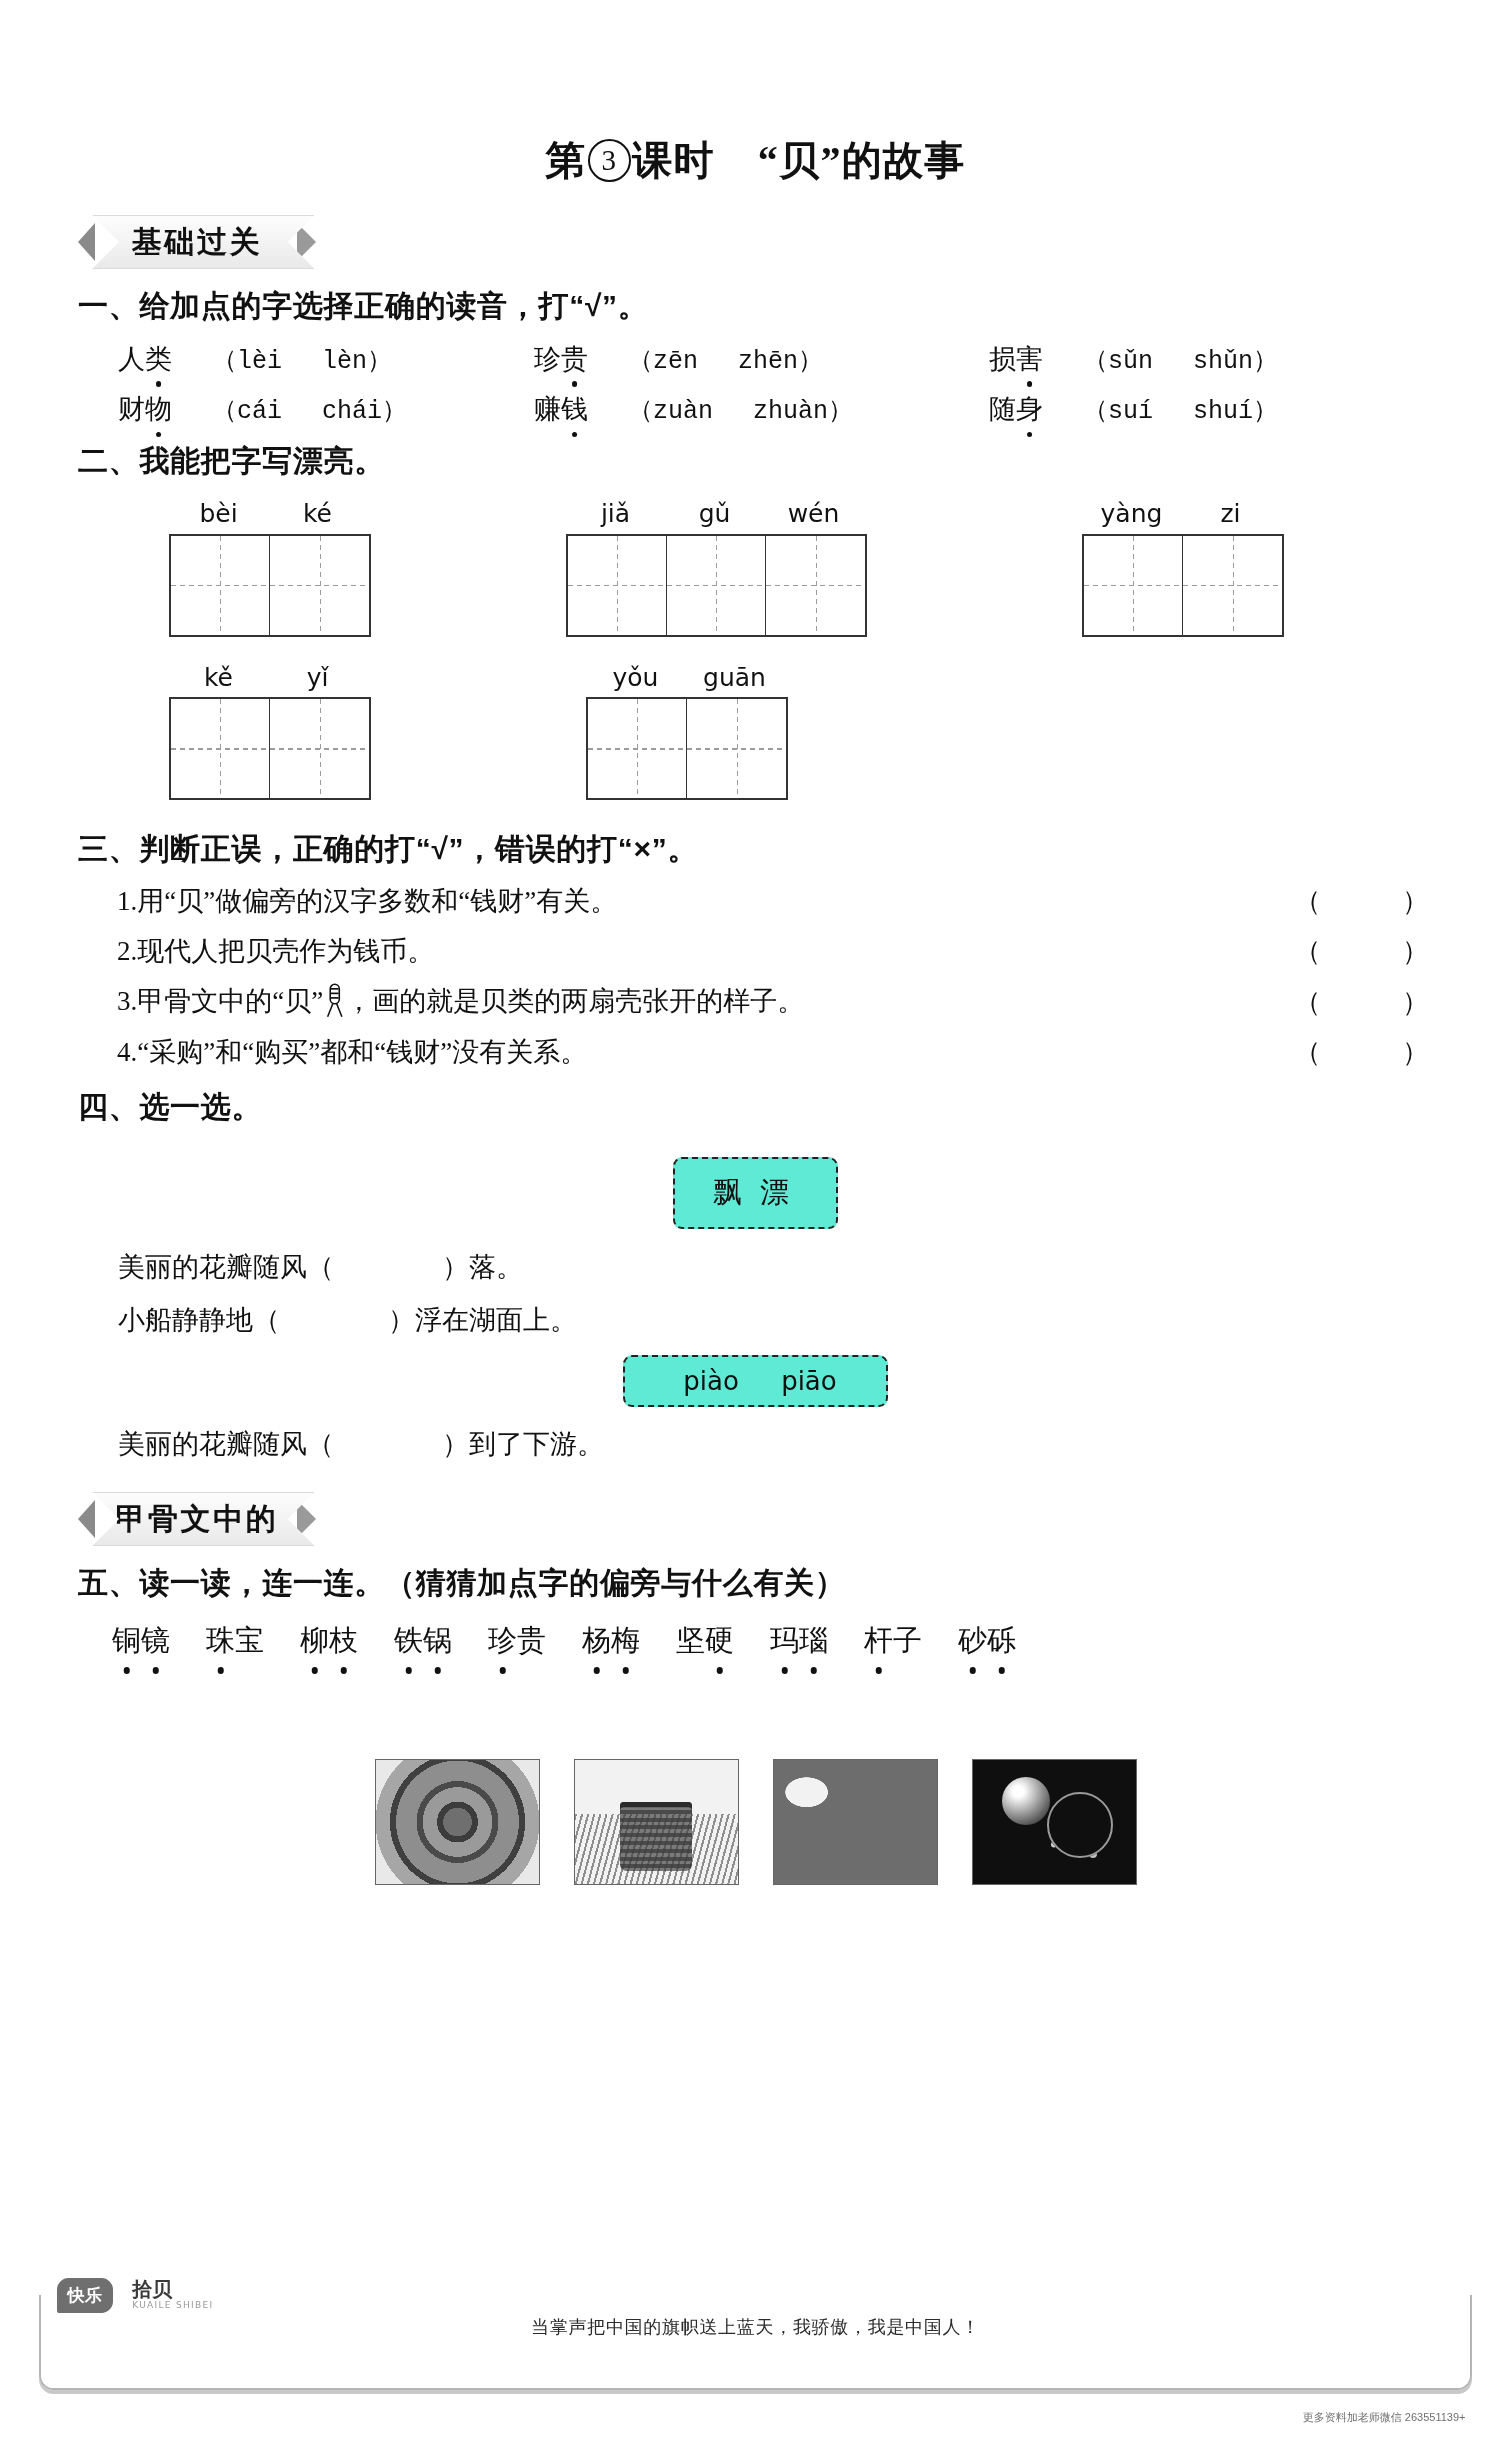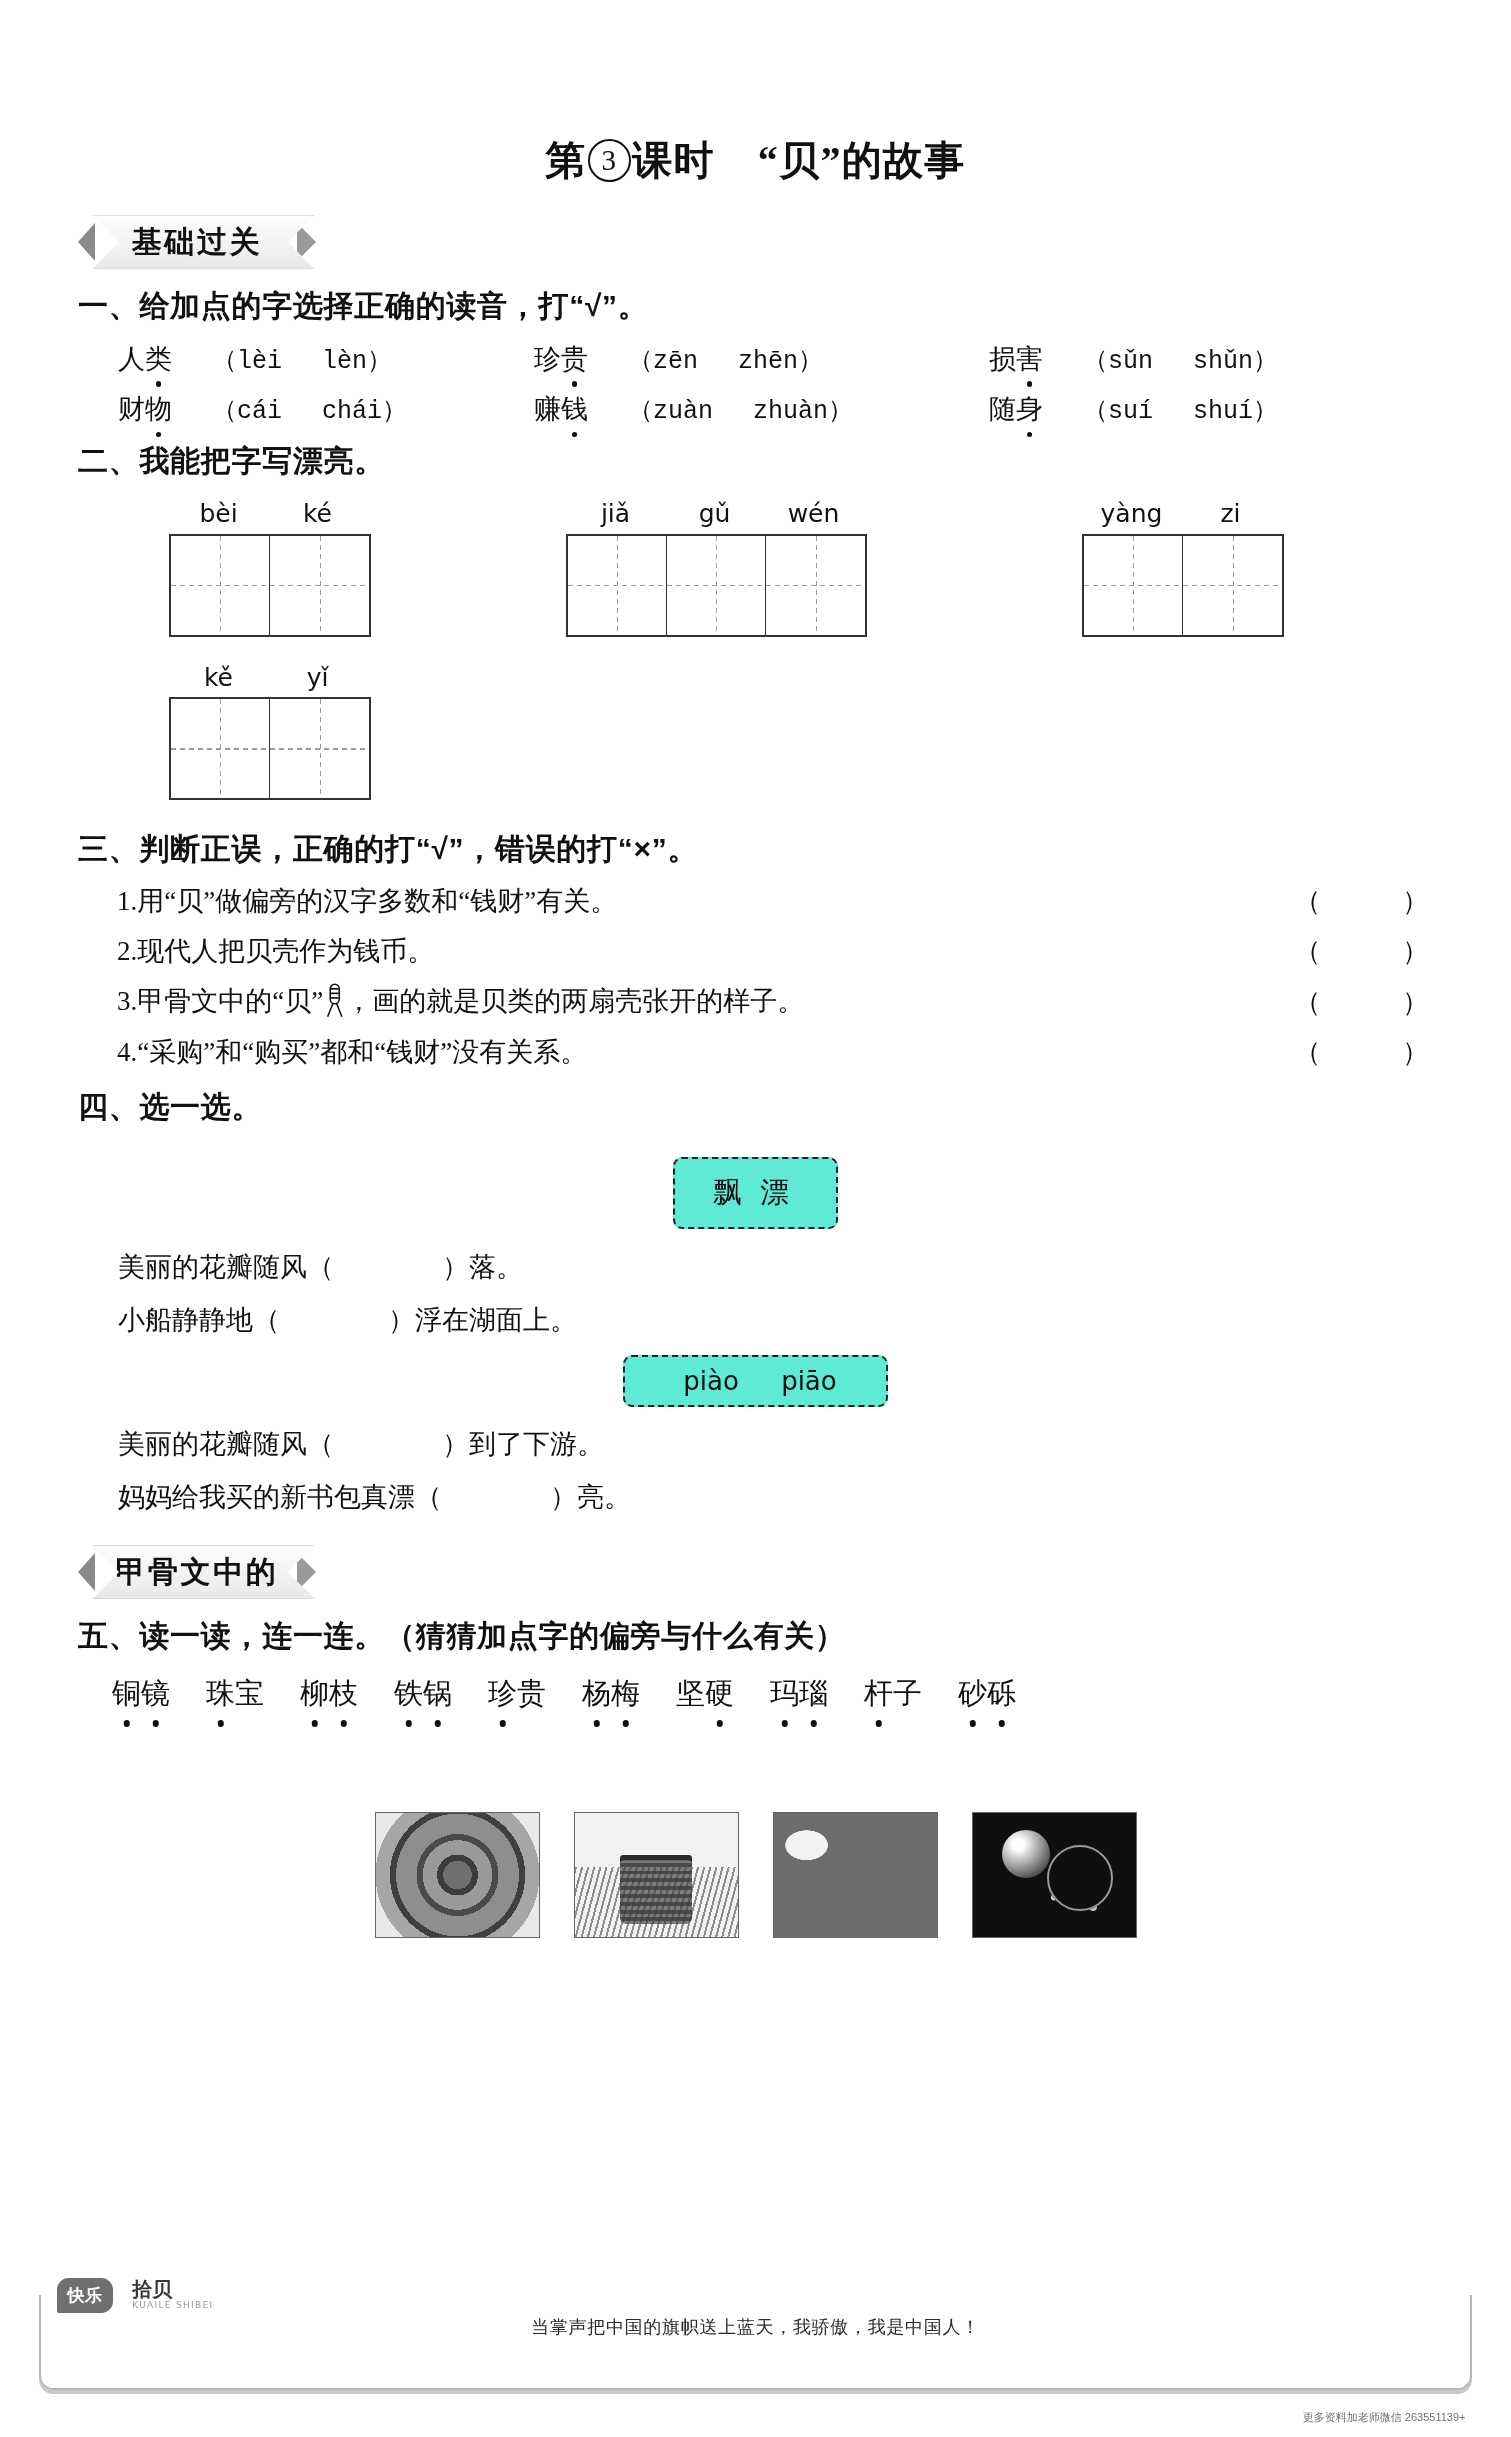--- a/index.html
+++ b/index.html
@@ -460,20 +460,30 @@
       <div class="grid-group g1">
         <div class="py-line">
           <span>kě</span>
           <span>yǐ</span>
         </div>
         <div class="tzg">
           <div class="cell"></div>
           <div class="cell"></div>
         </div>
       </div>
+      <div class="grid-group g3">
+        <div class="py-line">
+          <span>yǒu</span>
+          <span>guān</span>
+        </div>
+        <div class="tzg">
+          <div class="cell"></div>
+          <div class="cell"></div>
+        </div>
+      </div>
     </div>
   </div>
 
   
   <div class="q-head" style="margin-top:29px;">三、判断正误，正确的打“√”，错误的打“×”。</div>
   <div class="tf-list">
     <div class="tf-item">
       <div class="tf-text"><span>1.</span><span>用“贝”做偏旁的汉字多数和“钱财”有关。</span></div>
       <div class="tf-paren">（　　　）</div>
     </div>
@@ -508,21 +518,20 @@
     <div class="sent">小船静静地（　　　　）浮在湖面上。</div>
   </div>
   <div class="dashbox-wrap" style="margin-top:17px;">
     <div class="dashbox wide">
       <span>piào</span>
       <span>piāo</span>
     </div>
   </div>
   <div class="sent-list">
     <div class="sent">美丽的花瓣随风（　　　　）到了下游。</div>
-    <div class="sent">妈妈给我买的新书包真漂（　　　　）亮。</div>
   </div>
 
   
   <div class="banner" style="margin-top:15.6px;">
     <span class="chev-left"></span>
     <span class="plate">甲骨文中的</span>
     <span class="chev-right"></span>
   </div>
 
   

